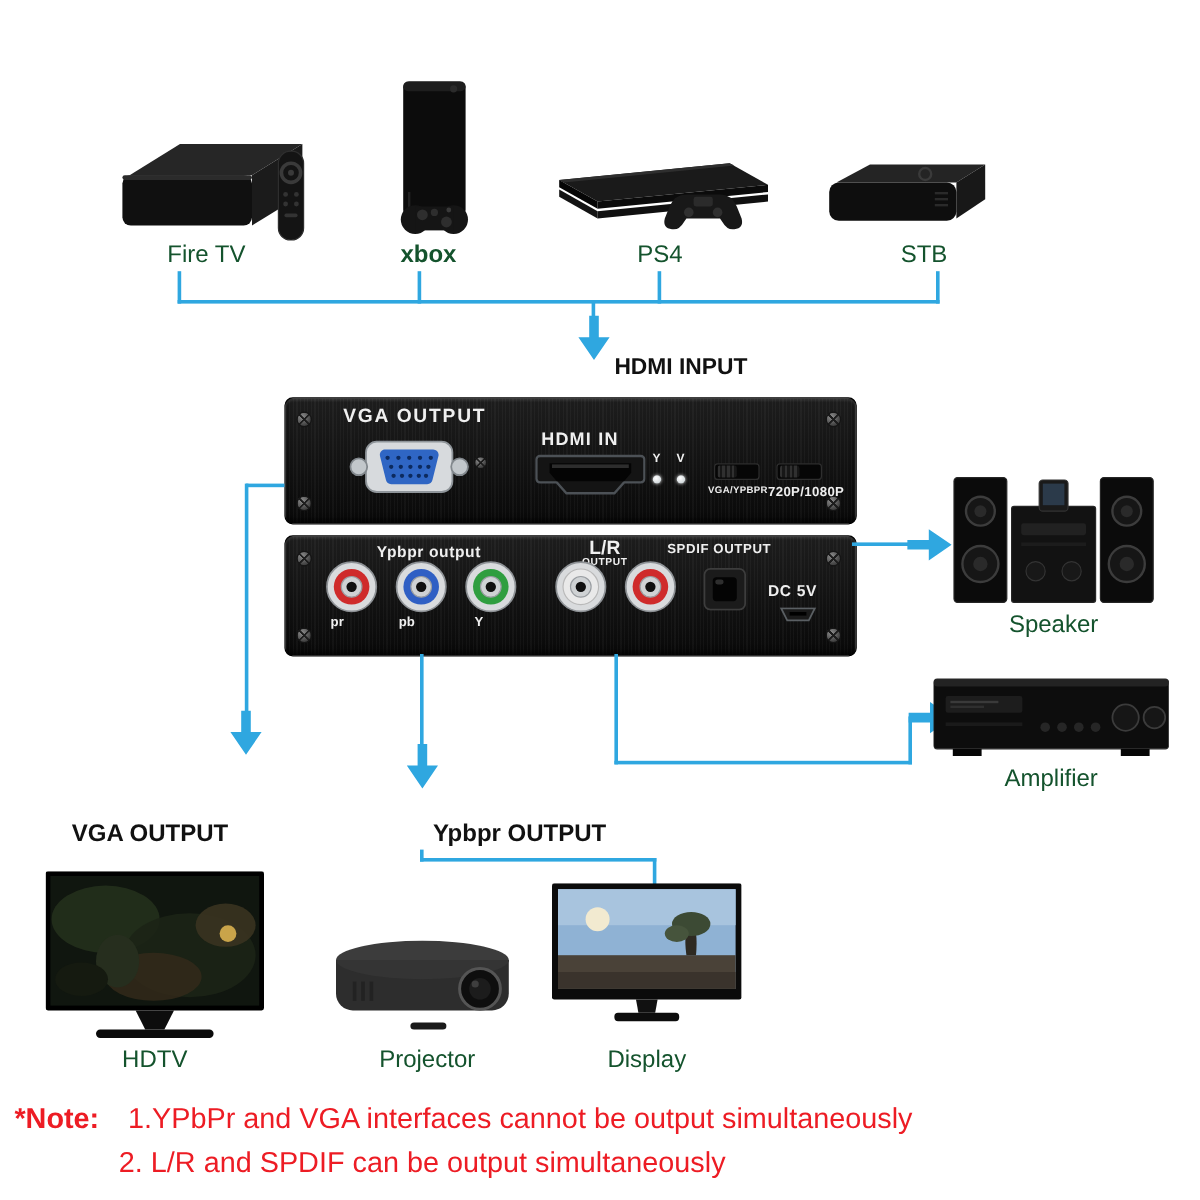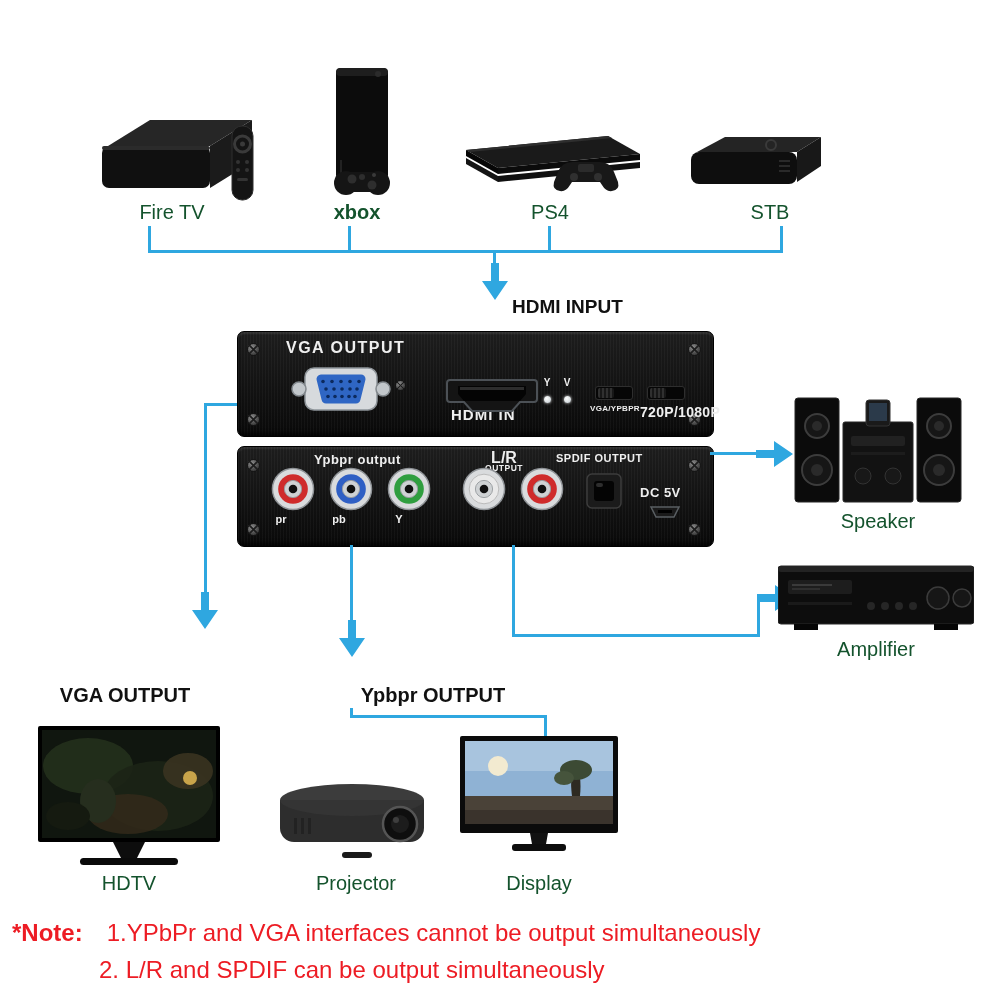--- a/index.html
+++ b/index.html
@@ -142,40 +142,40 @@
             <circle cx="66" cy="29" r="1.8"></circle>
           <circle cx="37" cy="36.5" r="1.8"></circle>
             <circle cx="44" cy="36.5" r="1.8"></circle>
             <circle cx="51" cy="36.5" r="1.8"></circle>
             <circle cx="58" cy="36.5" r="1.8"></circle>
             <circle cx="64" cy="36.5" r="1.8"></circle>
         </g>
       </svg>
     </div>
     <div class="screw" style="left:157px;top:48px;width:11px;height:11px;"></div>
-    <div class="ptext" style="left:213px;top:26px;font-size:15px;letter-spacing:1px;margin-top:48px;">HDMI IN</div>
+    <div class="ptext" style="left:213px;top:26px;font-size:15px;letter-spacing:1px;">HDMI IN</div>
     <div class="devsvg" style="left:208px;top:46px;width:92px;height:42px;">
       <svg viewBox="0 0 92 42">
         <path d="M4,2 h84 a3,3 0 0 1 3,3 v16 a3,3 0 0 1 -3,3 h-14 l-8,9 h-40 l-8,-9 h-14 a3,3 0 0 1 -3,-3 v-16 a3,3 0 0 1 3,-3 z" fill="#141414" stroke="#4c5156" stroke-width="2"></path>
         <path d="M12,8 h68 v8 l-6,7 h-56 l-6,-7 z" fill="#040404"></path>
         <rect x="14" y="9" width="64" height="3" fill="#2d2d2d"></rect>
       </svg>
     </div>
     <div class="ptext" style="left:303px;top:45px;width:12px;font-size:10px;text-align:center;">Y</div>
     <div class="ptext" style="left:323px;top:45px;width:12px;font-size:10px;text-align:center;">V</div>
     <div class="led" style="left:306px;top:64px;"></div>
     <div class="led" style="left:326px;top:64px;"></div>
     <div class="switch" style="left:357px;top:54px;">
         <div class="knob"></div>
       </div>
     <div class="switch" style="left:409px;top:54px;">
         <div class="knob"></div>
       </div>
     <div class="ptext" style="left:349px;top:72px;width:56px;font-size:8px;text-align:center;letter-spacing:0.3px;">VGA/YPBPR</div>
-    <div class="ptext" style="left:402px;top:72px;width:58px;font-size:14px;text-align:center;letter-spacing:0.3px;">720P/1080P</div>
+    <div class="ptext" style="left:402px;top:72px;width:58px;font-size:11px;text-align:center;letter-spacing:0.3px;">720P/1080P</div>
   </div>
 
   <div class="panel" style="top:446px;height:99px;">
     <div class="screw" style="left:9px;top:12px;"></div>
     <div class="screw" style="left:450px;top:12px;"></div>
     <div class="screw" style="left:9px;top:76px;"></div>
     <div class="screw" style="left:450px;top:76px;"></div>
     <div class="ptext" style="left:76px;top:5px;font-size:13px;letter-spacing:0.5px;">Ypbpr output</div>
 
     <div class="devsvg" style="left:33px;top:20px;width:44px;height:44px;">

